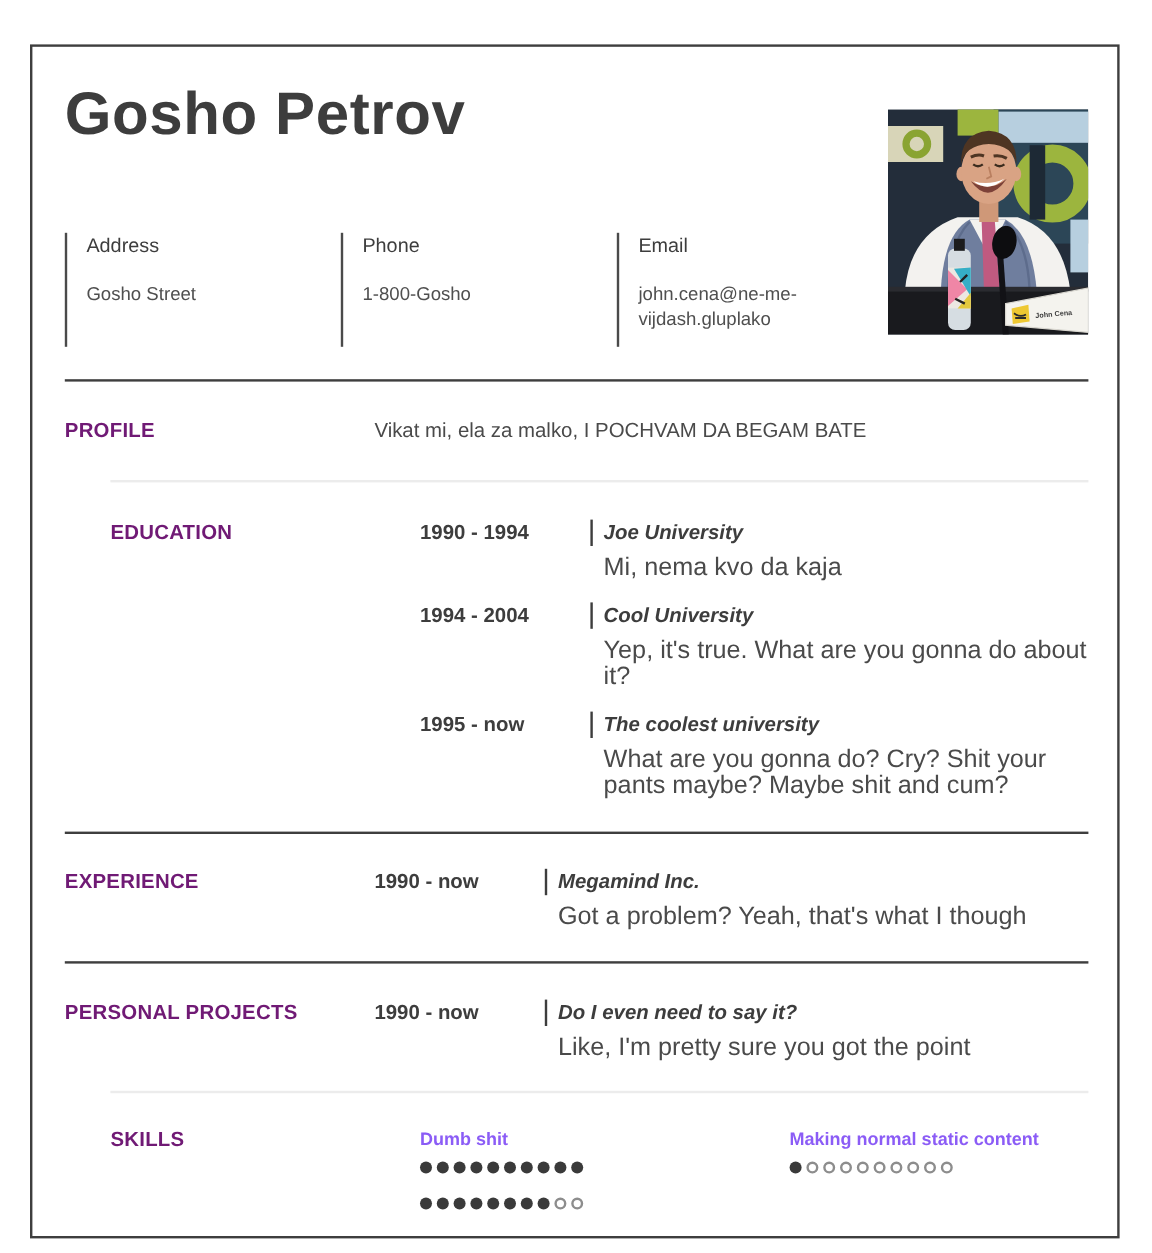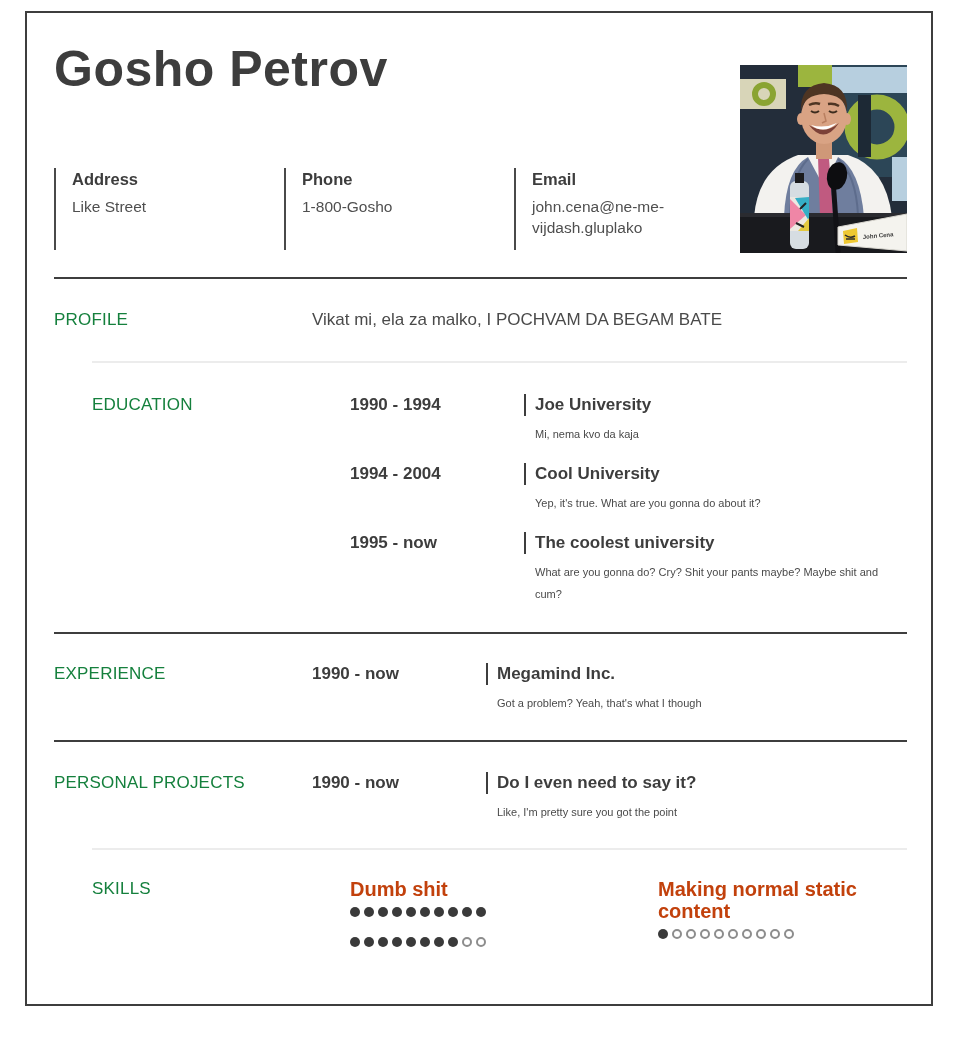--- a/index.html
+++ b/index.html
@@ -5,21 +5,21 @@
   * { box-sizing: border-box; }
   html, body { margin: 0; padding: 0; background: #ffffff; }
   body {
     width: 960px; height: 1044px;
     font-family: "Liberation Sans", sans-serif;
     color: #3d3d3d;
     position: relative;
   }
   .page {
     position: absolute;
-    left: 25px; top: 11px;
+    left: 25px; top: 37px;
     width: 908px; height: 995px;
     border: 2px solid #3e3e3e;
     background: #ffffff;
     padding: 31px 24px 0 27px;
   }
   
   .header { position: relative; }
   .name-title {
     font-size: 50px;
     font-weight: bold;
@@ -33,24 +33,24 @@
     margin-top: 74px;
     width: 690px;
   }
   .contact-col {
     width: 230px;
     border-left: 2px solid #4a4a4a;
     padding: 2px 12px 12px 16px;
     min-height: 62px;
   }
   .contact-label {
-    font-weight: bold;
+    font-weight: normal;
     font-size: 16.5px;
     color: #3d3d3d;
-    margin-bottom: 7px;
+    margin-bottom: 20px;
   }
   .contact-value {
     font-size: 15.5px;
     color: #4f4f4f;
     line-height: 21px;
     word-wrap: break-word;
   }
   .photo {
     position: absolute;
     top: 21px; right: 0;
@@ -64,72 +64,72 @@
     align-items: start;
   }
   .rule-dark  { border-top: 2px solid #3e3e3e; }
   .rule-light { border-top: 2px solid #ececec; margin-left: 38px; }
   .sec-profile   { margin-top: 27px; padding: 30px 0 30px; }
   .sec-education { padding: 31px 0 27px; }
   .sec-experience { padding: 29px 0 26px; }
   .sec-projects  { padding: 30px 0 25px; }
   .sec-skills    { padding: 28px 0 40px; }
   .section-label {
-    font-weight: normal;
+    font-weight: bold;
     font-size: 17px;
-    color: #15803d;
+    color: #701a75;
     letter-spacing: 0.2px;
     padding-top: 1px;
   }
   .profile-text {
     font-size: 17px;
     color: #4a4a4a;
     line-height: 22px;
   }
   
   .entry {
     display: grid;
     grid-template-columns: 142px 1fr;
     margin-bottom: 18px;
-    gap: 32px;
   }
   .entry:last-child { margin-bottom: 0; }
   .entry-period {
     font-weight: bold;
     font-size: 17px;
     color: #3d3d3d;
     line-height: 22px;
   }
   .entry-title {
     font-weight: bold;
     font-size: 17px;
     color: #3d3d3d;
     line-height: 22px;
     border-left: 2px solid #3d3d3d;
     padding-left: 9px;
+    font-style: italic;
   }
   .entry-desc {
-    font-size: 11px;
+    font-size: 21px;
     color: #4a4a4a;
     line-height: 22px;
     margin-top: 7px;
     padding-left: 11px;
     max-width: 420px;
   }
   
   .skills-body {
     display: grid;
     grid-template-columns: 308px 1fr;
   }
   .skill { margin-bottom: 18px; }
   .skill:last-child { margin-bottom: 0; }
   .skill-name {
     font-weight: bold;
-    font-size: 20px;
-    color: #c2410c;
+    font-size: 15px;
+    color: #8b5cf6;
     line-height: 22px;
   }
   .skill-dots {
     margin-top: 6px;
     display: flex;
     gap: 4px;
     align-items: center;
     height: 12px;
   }
   .dot { width: 10px; height: 10px; border-radius: 50%; flex: 0 0 auto; }
@@ -201,21 +201,21 @@
           <polygon points="103,166 117,163 118,177 104,179" fill="#eec832"></polygon>
           <path d="M105,170 q5,4 10,1 M106,174 l9,0" stroke="#2c2c2c" stroke-width="1.5" fill="none"></path>
           <text x="123" y="174" font-size="6" font-weight="bold" fill="#3a3a3a" font-family="Liberation Sans, sans-serif" transform="rotate(-5 123 174)">John Cena</text>
         </g>
       </svg>
     </div>
 
     <div class="contact-row">
       <div class="contact-col">
         <div class="contact-label">Address</div>
-        <div class="contact-value">Like Street</div>
+        <div class="contact-value">Gosho Street</div>
       </div>
       <div class="contact-col">
         <div class="contact-label">Phone</div>
         <div class="contact-value">1-800-Gosho</div>
       </div>
       <div class="contact-col">
         <div class="contact-label">Email</div>
         <div class="contact-value">john.cena@ne-me-vijdash.gluplako</div>
       </div>
     </div>

